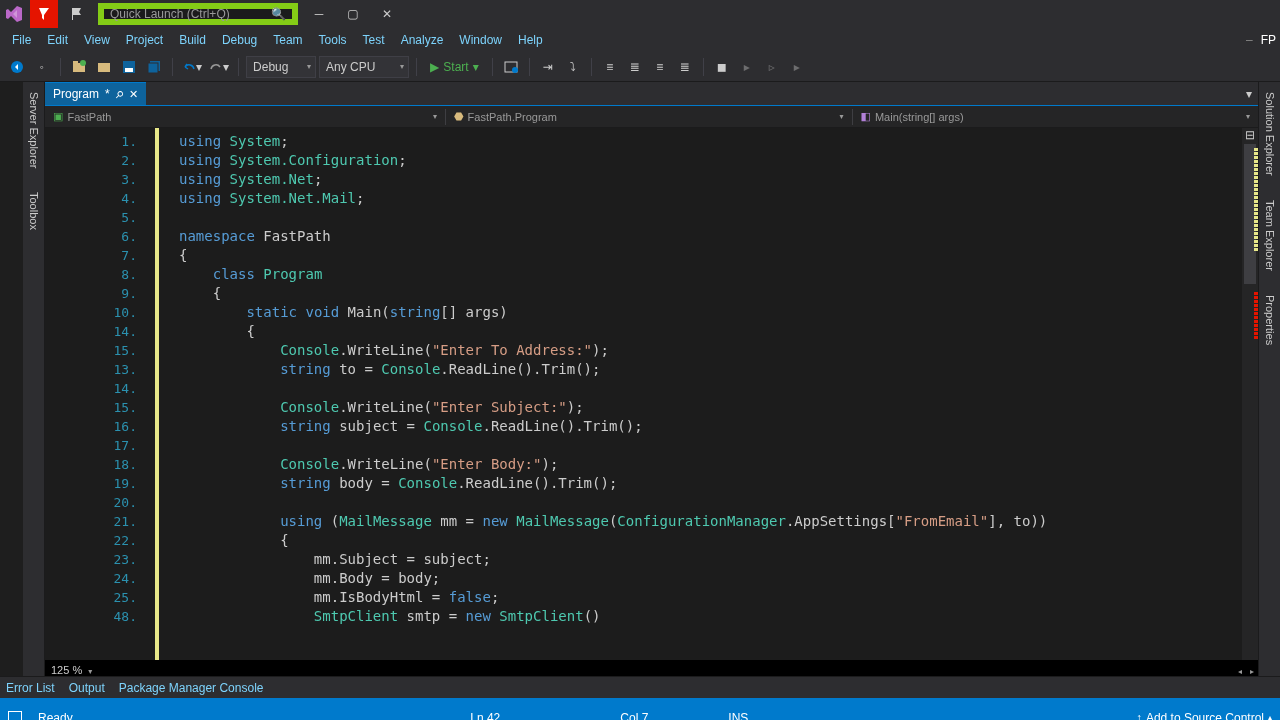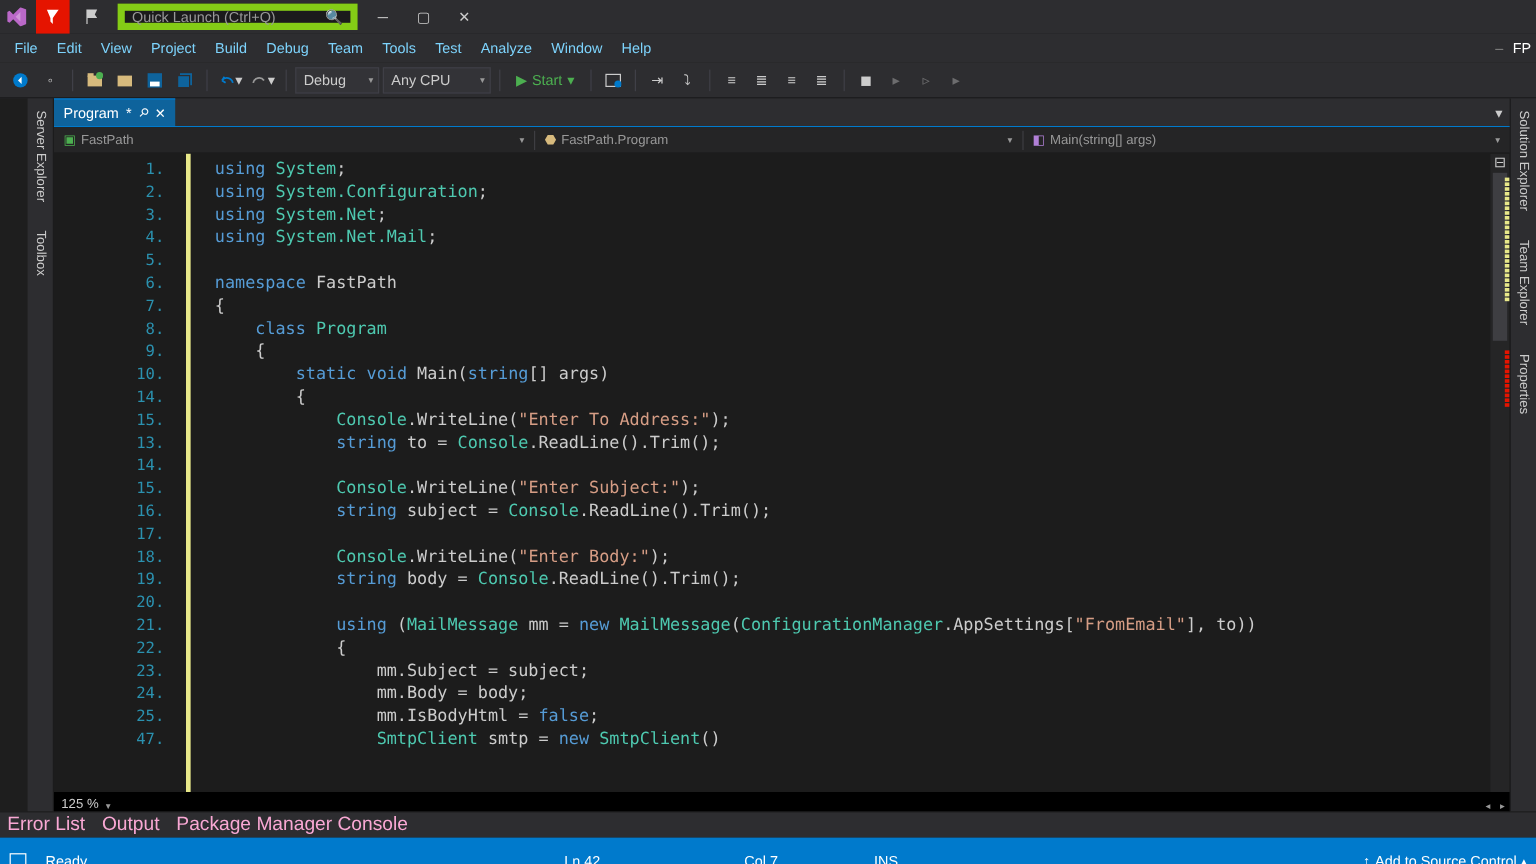--- a/index.html
+++ b/index.html
@@ -67,21 +67,21 @@
 .scroll-v { position: absolute; right: 0; top: 0; bottom: 0; width: 16px; background: #252526; }
 .scroll-v .thumb { position: absolute; left: 2px; right: 2px; top: 0; height: 140px; background: #3e3e42; }
 .scroll-v .marks { position: absolute; right: 0; top: 10px; width: 4px; }
 .scroll-v .mark-y { width: 4px; height: 3px; margin-bottom: 1px; }
 .scroll-v .mark-yellow { background: #e8e889; }
 .scroll-v .mark-red { background: #e51400; }
 .scroll-h { height: 16px; background: #000000; display: flex; align-items: flex-end; }
 .scroll-h .zoom { font-size: 11px; color: #ccc; padding: 0 6px; }
 
 
-.bottom-tabs { height: 22px; background: #2d2d30; display: flex; align-items: center; padding: 0 6px; gap: 14px; font-size: 16px; color: #f9a8d4; border-top: 1px solid #1b1b1c; }
+.bottom-tabs { height: 22px; background: #2d2d30; display: flex; align-items: center; padding: 0 6px; gap: 14px; font-size: 12px; color: #7dd3fc; border-top: 1px solid #1b1b1c; }
 
 
 .statusbar { height: 39px; background: #007acc; display: flex; align-items: center; padding: 0 8px; font-size: 12px; color: #fff; }
 .statusbar .item { padding: 0 10px; }
 .statusbar .spacer { flex: 1; }
 .statusbar .icon { width: 14px; height: 14px; border: 1px solid #fff; margin-right: 6px; }
 .statusbar .src-ctrl { display: flex; align-items: center; gap: 4px; }
 
 svg { display: block; }
 </style>
@@ -248,21 +248,21 @@
           <div class="ln">16.</div>
           <div class="ln">17.</div>
           <div class="ln">18.</div>
           <div class="ln">19.</div>
           <div class="ln">20.</div>
           <div class="ln">21.</div>
           <div class="ln">22.</div>
           <div class="ln">23.</div>
           <div class="ln">24.</div>
           <div class="ln">25.</div>
-          <div class="ln">47.</div>
+          <div class="ln">48.</div>
         </div>
       <div class="margin-bar"></div>
       <div class="code" id="code"><div><span class="kw">using</span><span class="pn"> </span><span class="type">System</span><span class="pn">;</span></div><div><span class="kw">using</span><span class="pn"> </span><span class="type">System.Configuration</span><span class="pn">;</span></div><div><span class="kw">using</span><span class="pn"> </span><span class="type">System.Net</span><span class="pn">;</span></div><div><span class="kw">using</span><span class="pn"> </span><span class="type">System.Net.Mail</span><span class="pn">;</span></div><div>&nbsp;</div><div><span class="kw">namespace</span><span class="pn"> FastPath</span></div><div><span class="pn">{</span></div><div><span class="pn">    </span><span class="kw">class</span><span class="pn"> </span><span class="cls">Program</span></div><div><span class="pn">    {</span></div><div><span class="pn">        </span><span class="kw">static</span><span class="pn"> </span><span class="kw">void</span><span class="pn"> Main(</span><span class="kw">string</span><span class="pn">[] args)</span></div><div><span class="pn">        {</span></div><div><span class="pn">            </span><span class="cls">Console</span><span class="pn">.WriteLine(</span><span class="str">"Enter To Address:"</span><span class="pn">);</span></div><div><span class="pn">            </span><span class="kw">string</span><span class="pn"> to = </span><span class="cls">Console</span><span class="pn">.ReadLine().Trim();</span></div><div>&nbsp;</div><div><span class="pn">            </span><span class="cls">Console</span><span class="pn">.WriteLine(</span><span class="str">"Enter Subject:"</span><span class="pn">);</span></div><div><span class="pn">            </span><span class="kw">string</span><span class="pn"> subject = </span><span class="cls">Console</span><span class="pn">.ReadLine().Trim();</span></div><div>&nbsp;</div><div><span class="pn">            </span><span class="cls">Console</span><span class="pn">.WriteLine(</span><span class="str">"Enter Body:"</span><span class="pn">);</span></div><div><span class="pn">            </span><span class="kw">string</span><span class="pn"> body = </span><span class="cls">Console</span><span class="pn">.ReadLine().Trim();</span></div><div>&nbsp;</div><div><span class="pn">            </span><span class="kw">using</span><span class="pn"> (</span><span class="cls">MailMessage</span><span class="pn"> mm = </span><span class="kw">new</span><span class="pn"> </span><span class="cls">MailMessage</span><span class="pn">(</span><span class="cls">ConfigurationManager</span><span class="pn">.AppSettings[</span><span class="str">"FromEmail"</span><span class="pn">], to))</span></div><div><span class="pn">            {</span></div><div><span class="pn">                mm.Subject = subject;</span></div><div><span class="pn">                mm.Body = body;</span></div><div><span class="pn">                mm.IsBodyHtml = </span><span class="kw">false</span><span class="pn">;</span></div><div><span class="pn">                </span><span class="cls">SmtpClient</span><span class="pn"> smtp = </span><span class="kw">new</span><span class="pn"> </span><span class="cls">SmtpClient</span><span class="pn">()</span></div></div>
       <div class="scroll-v">
         <div style="position:absolute;top:0;right:0;width:16px;height:16px;color:#ccc;text-align:center">⊟</div>
         <div class="thumb" style="top:16px"></div>
         <div class="marks" style="top:20px">
           <div class="mark-y mark-yellow"></div>
             <div class="mark-y mark-yellow"></div>
             <div class="mark-y mark-yellow"></div>

